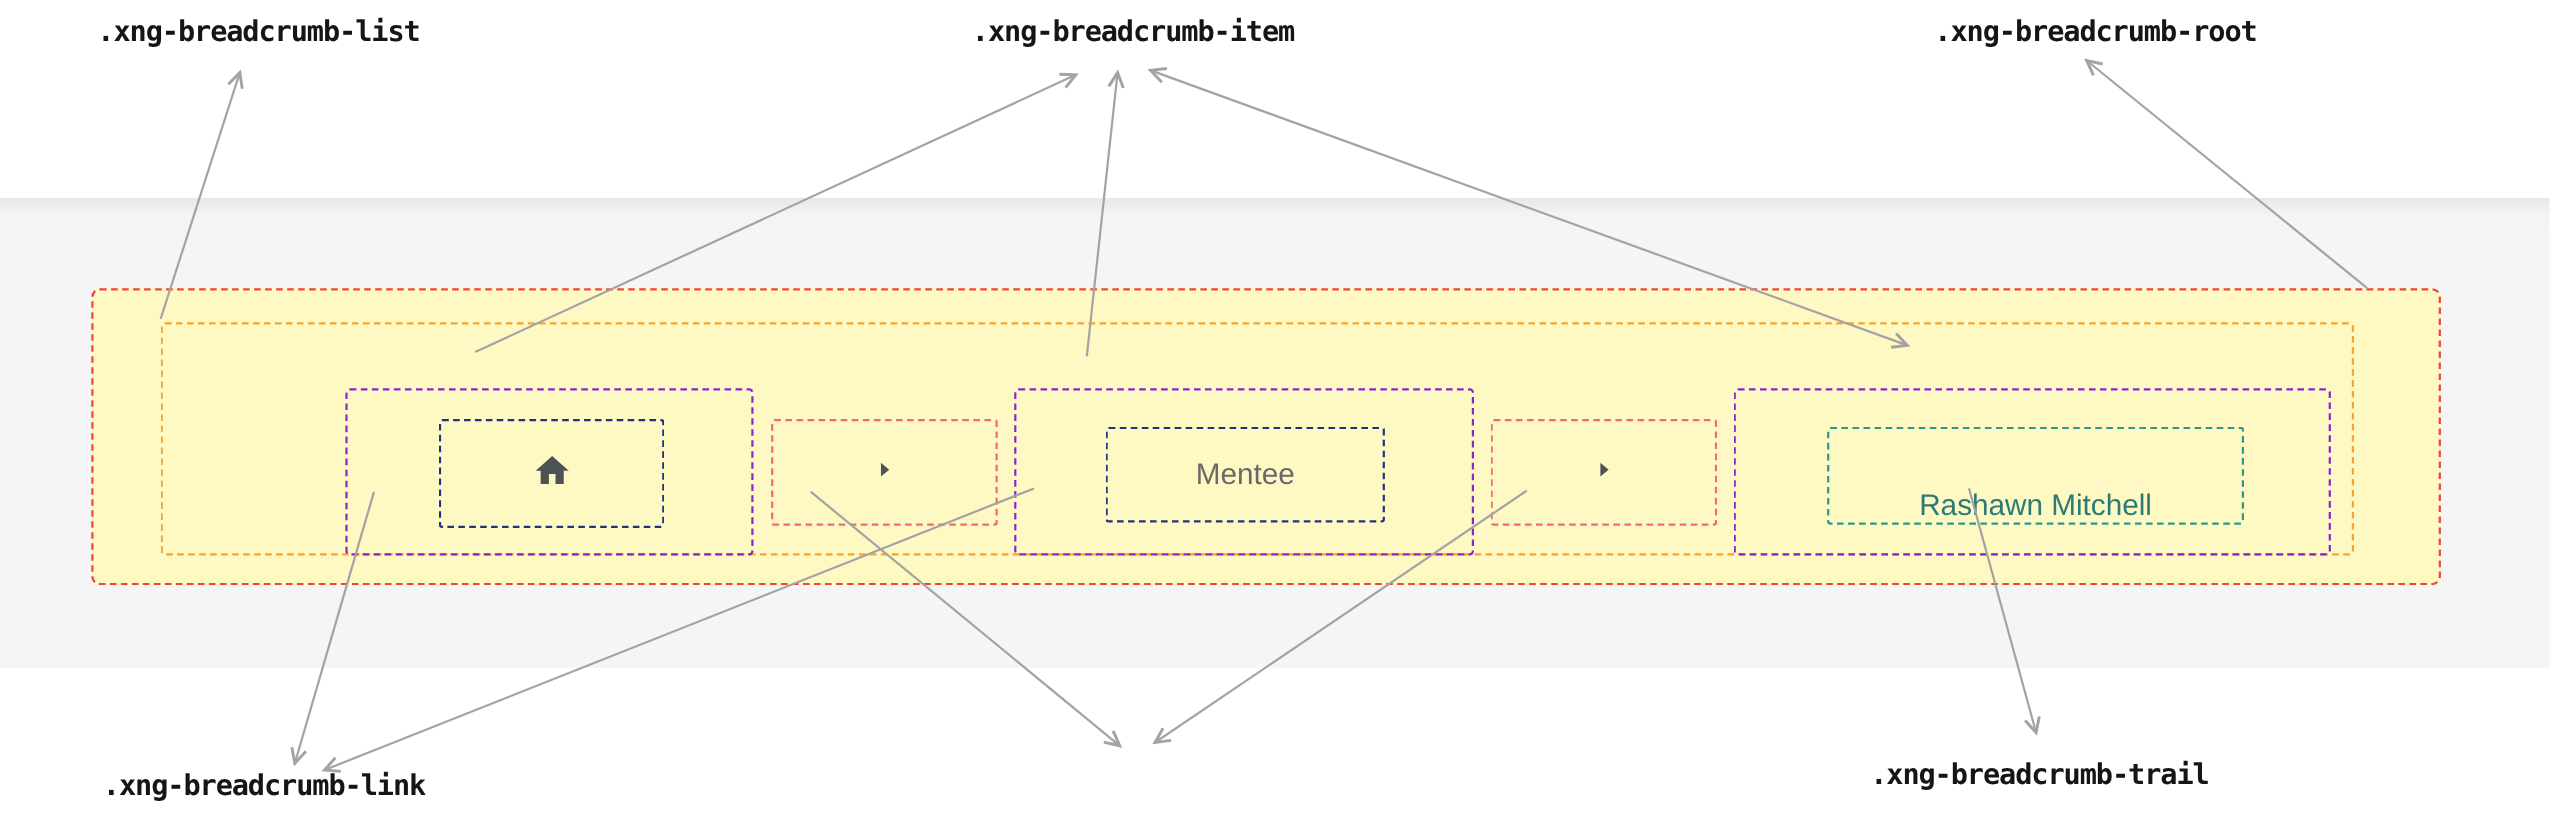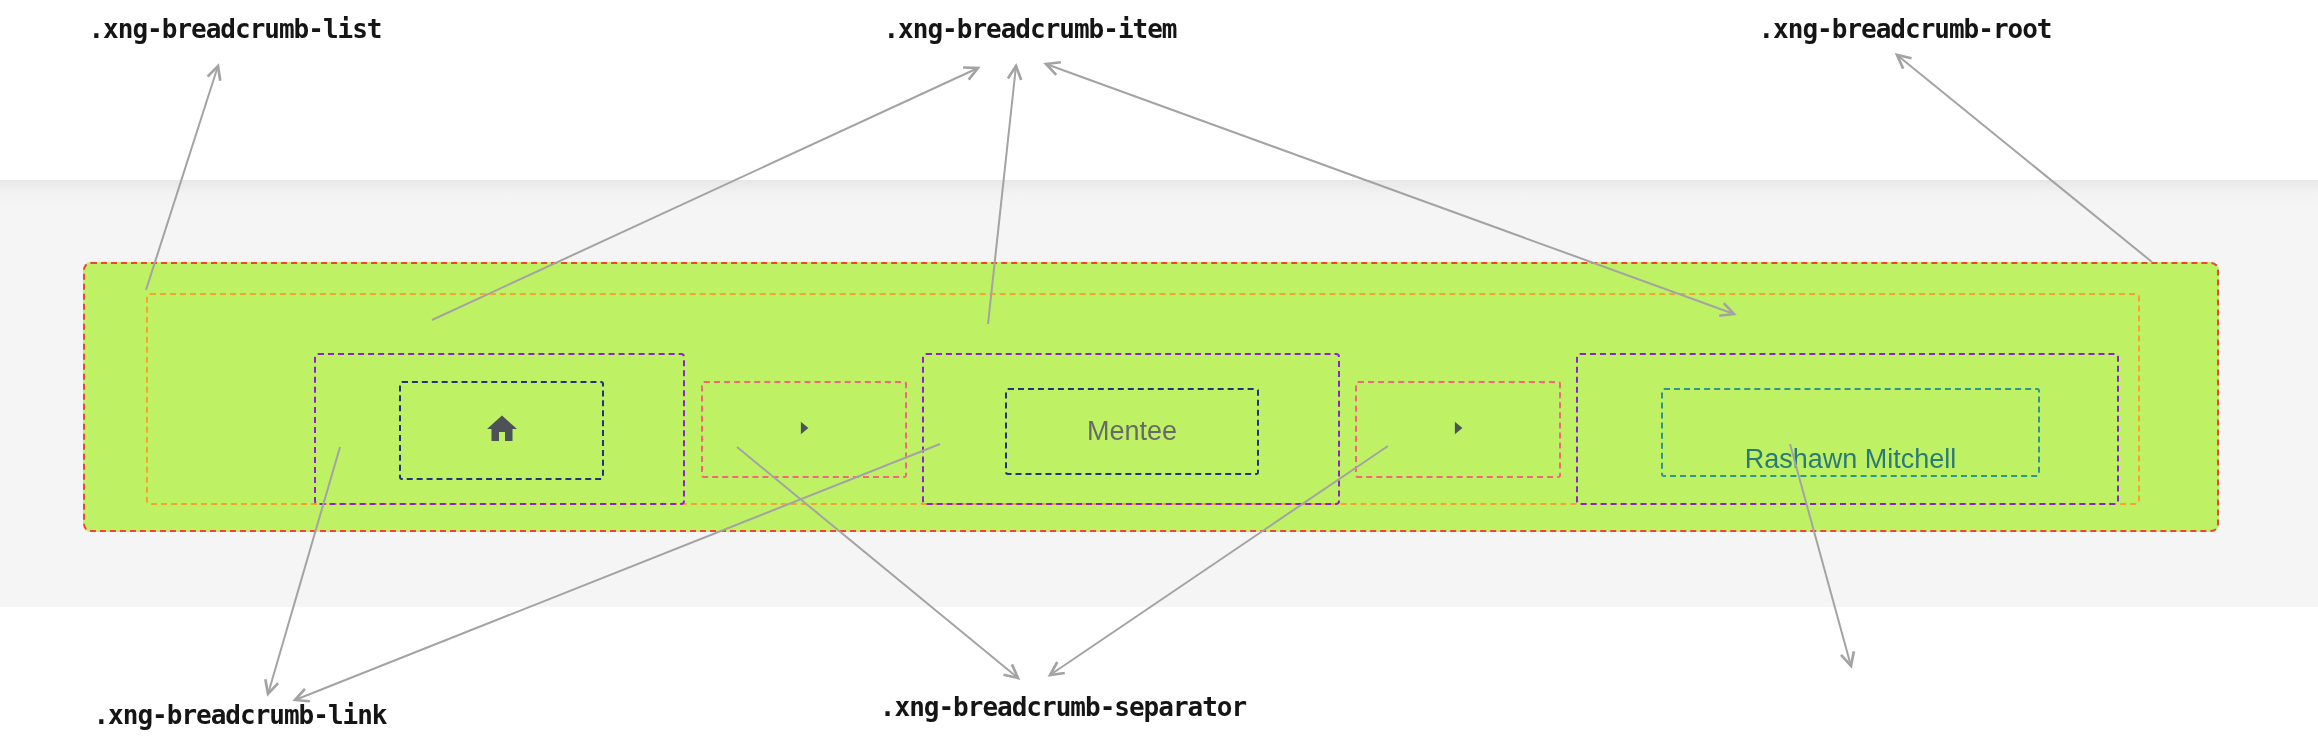--- a/index.html
+++ b/index.html
@@ -6,21 +6,21 @@
   .page{position:relative;width:2318px;height:756px;background:#ffffff;overflow:hidden;
         font-family:"Liberation Sans", sans-serif;}
   .band{position:absolute;left:0;top:180px;width:2318px;height:427px;
         background:linear-gradient(180deg,#e7e7e7 0px,#f3f3f3 14px,#f5f5f5 30px);}
   
   .anno{position:absolute;transform:translateX(-50%);white-space:nowrap;
         font-family:"DejaVu Sans Mono", monospace;font-size:26px;font-weight:700;
         color:#151515;letter-spacing:-1px;z-index:10;}
   
   .root-box{position:absolute;left:83px;top:262px;width:2136px;height:270px;
-        box-sizing:border-box;background:#bef264;border:2px dashed #ef443b;border-radius:8px;z-index:1;}
+        box-sizing:border-box;background:#fef9c3;border:2px dashed #ef443b;border-radius:8px;z-index:1;}
   .list-box{position:absolute;left:61px;top:29px;width:1994px;height:212px;
         box-sizing:border-box;border:2px dashed #f9a22e;border-radius:4px;}
   .item{position:absolute;top:58px;height:152px;box-sizing:border-box;
         border:2px dashed #8826cc;border-radius:4px;}
   .item1{left:166px;width:371px;}
   .item2{left:774px;width:418px;}
   .item3{left:1428px;width:543px;}
   .linkbox{position:absolute;box-sizing:border-box;border:2px dashed #24317e;border-radius:3px;
         display:flex;align-items:center;justify-content:center;}
   .home-link{left:83px;top:26px;width:205px;height:99px;}
@@ -103,15 +103,15 @@
       <line x1="737" y1="447" x2="1018" y2="678" marker-end="url(#ah)"></line>
       <line x1="1388" y1="446" x2="1050" y2="675" marker-end="url(#ah)"></line>
       <line x1="1790" y1="444" x2="1851" y2="666" marker-end="url(#ah)"></line>
     </g>
   </svg>
 
   <div class="anno" style="left:1030px;top:14px;">.xng-breadcrumb-item</div>
   <div class="anno" style="left:235px;top:14px;">.xng-breadcrumb-list</div>
   <div class="anno" style="left:240px;top:700px;">.xng-breadcrumb-link</div>
   <div class="anno" style="left:1905px;top:14px;">.xng-breadcrumb-root</div>
-  <div class="anno" style="left:1063px;top:692px;">.xng-breadcrumb-separator</div>
+  <div class="anno" style="left:1854px;top:690px;">.xng-breadcrumb-trail</div>
 
 </div>
 
 </body></html>

